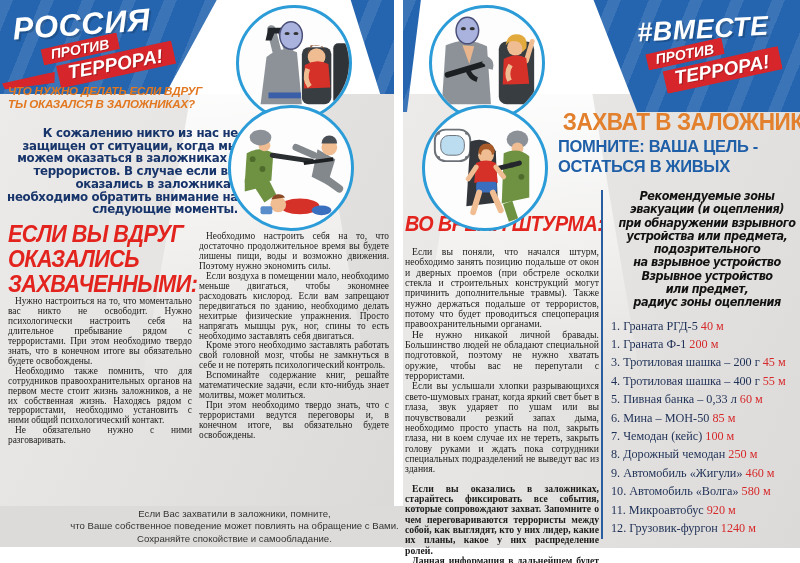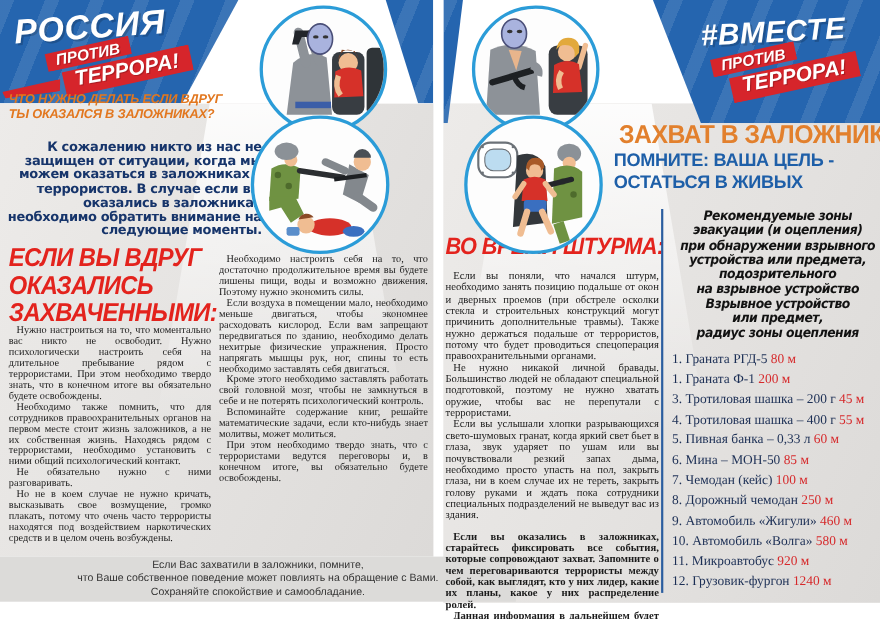--- a/index.html
+++ b/index.html
@@ -157,21 +157,20 @@
   <div class="sect sect-l">
     <div>ЕСЛИ ВЫ ВДРУГ</div>
     <div>ОКАЗАЛИСЬ</div>
     <div>ЗАХВАЧЕННЫМИ:</div>
   </div>
 
   <div class="col col-l1">
     <p>Нужно настроиться на то, что моментально вас никто не освободит. Нужно психологически настроить себя на длительное пребывание рядом с террористами. При этом необходимо твердо знать, что в конечном итоге вы обязательно будете освобождены.</p>
     <p>Необходимо также помнить, что для сотрудников правоохранительных органов на первом месте стоит жизнь заложников, а не их собственная жизнь. Находясь рядом с террористами, необходимо установить с ними общий психологический контакт.</p>
     <p>Не обязательно нужно с ними разговаривать.</p>
-    <p>Но не в коем случае не нужно кричать, высказывать свое возмущение, громко плакать, потому что очень часто террористы находятся под воздействием наркотических средств и в целом очень возбуждены.</p>
   </div>
 
   <div class="col col-l2">
     <p>Необходимо настроить себя на то, что достаточно продолжительное время вы будете лишены пищи, воды и возможно движения. Поэтому нужно экономить силы.</p>
     <p>Если воздуха в помещении мало, необходимо меньше двигаться, чтобы экономнее расходовать кислород. Если вам запрещают передвигаться по зданию, необходимо делать нехитрые физические упражнения. Просто напрягать мышцы рук, ног, спины то есть необходимо заставлять себя двигаться.</p>
     <p>Кроме этого необходимо заставлять работать свой головной мозг, чтобы не замкнуться в себе и не потерять психологический контроль.</p>
     <p>Вспоминайте содержание книг, решайте математические задачи, если кто-нибудь знает молитвы, может молиться.</p>
     <p>При этом необходимо твердо знать, что с террористами ведутся переговоры и, в конечном итоге, вы обязательно будете освобождены.</p>
   </div>
 
@@ -262,21 +261,21 @@
       <div>эвакуации (и оцепления)</div>
       <div>при обнаружении взрывного</div>
       <div>устройства или предмета,</div>
       <div>подозрительного</div>
       <div>на взрывное устройство</div>
       <div>Взрывное устройство</div>
       <div>или предмет,</div>
       <div>радиус зоны оцепления</div>
     </div>
     <div class="sb-list">
-      <div class="sb-row"><span>1. Граната РГД-5</span> <span class="d">80 м</span></div>
+      <div class="sb-row"><span>1. Граната РГД-5</span> <span class="d">40 м</span></div>
       <div class="sb-row"><span>1. Граната Ф-1</span> <span class="d">200 м</span></div>
       <div class="sb-row"><span>3. Тротиловая шашка – 200 г</span> <span class="d">45 м</span></div>
       <div class="sb-row"><span>4. Тротиловая шашка – 400 г</span> <span class="d">55 м</span></div>
       <div class="sb-row"><span>5. Пивная банка – 0,33 л</span> <span class="d">60 м</span></div>
       <div class="sb-row"><span>6. Мина – МОН-50</span> <span class="d">85 м</span></div>
       <div class="sb-row"><span>7. Чемодан (кейс)</span> <span class="d">100 м</span></div>
       <div class="sb-row"><span>8. Дорожный чемодан</span> <span class="d">250 м</span></div>
       <div class="sb-row"><span>9. Автомобиль «Жигули»</span> <span class="d">460 м</span></div>
       <div class="sb-row"><span>10. Автомобиль «Волга»</span> <span class="d">580 м</span></div>
       <div class="sb-row"><span>11. Микроавтобус</span> <span class="d">920 м</span></div>

